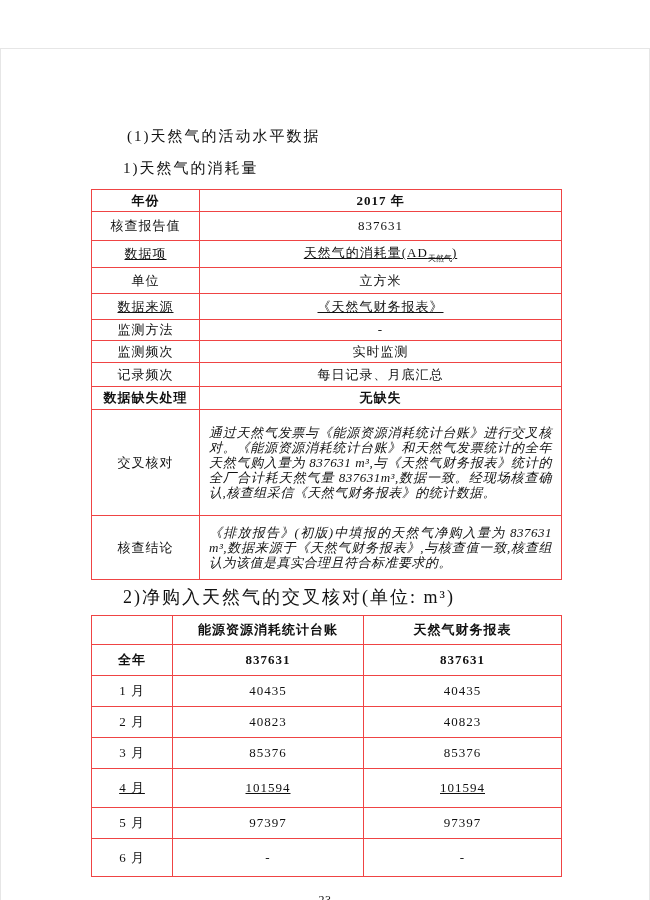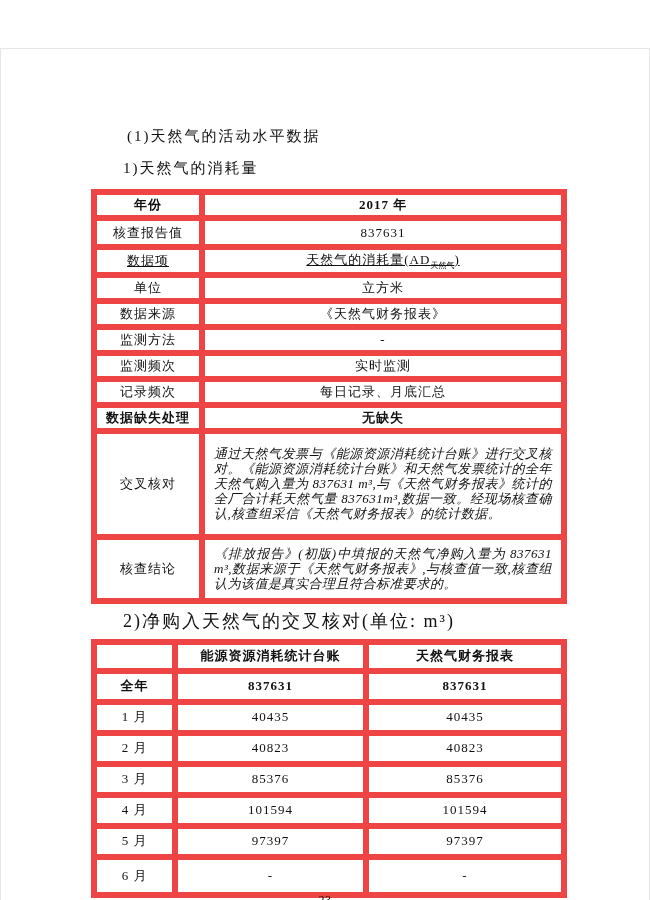--- a/index.html
+++ b/index.html
@@ -43,21 +43,21 @@
     letter-spacing: 2px;
     line-height: 19px;
     margin: 8px 0 8px 32px;
   }
   table {
     border-collapse: collapse;
     table-layout: fixed;
     width: 470px;
   }
   td {
-    border: 6px solid #ef4444;
+    border: 1px solid #ef4444;
     font-size: 13px;
     letter-spacing: 1px;
     text-align: center;
     vertical-align: middle;
     padding: 1px 6px;
     overflow: hidden;
   }
   .t1 .c-label { width: 108px; }
   .t1 .c-value { width: 362px; }
   .t2 .c-period { width: 81px; }
@@ -107,21 +107,21 @@
         <td class="c-value">837631</td>
       </tr>
       <tr style="height:27px;text-decoration:underline;">
         <td class="c-label">数据项</td>
         <td class="c-value"><span>天然气的消耗量(AD</span><span class="subscript">天然气</span><span>)</span></td>
       </tr>
       <tr style="height:26px;">
         <td class="c-label">单位</td>
         <td class="c-value">立方米</td>
       </tr>
-      <tr style="height:26px;">
+      <tr style="height:26px;text-decoration:underline;">
         <td class="c-label">数据来源</td>
         <td class="c-value">《天然气财务报表》</td>
       </tr>
       <tr style="height:20px;">
         <td class="c-label">监测方法</td>
         <td class="c-value">-</td>
       </tr>
       <tr style="height:22px;">
         <td class="c-label">监测频次</td>
         <td class="c-value">实时监测</td>
@@ -167,21 +167,21 @@
       <tr style="height:31px;">
         <td class="c-period">2 月</td>
         <td class="c-ledger">40823</td>
         <td class="c-report">40823</td>
       </tr>
       <tr style="height:31px;">
         <td class="c-period">3 月</td>
         <td class="c-ledger">85376</td>
         <td class="c-report">85376</td>
       </tr>
-      <tr style="height:31px;">
+      <tr style="height:39px;text-decoration:underline;">
         <td class="c-period">4 月</td>
         <td class="c-ledger">101594</td>
         <td class="c-report">101594</td>
       </tr>
       <tr style="height:31px;">
         <td class="c-period">5 月</td>
         <td class="c-ledger">97397</td>
         <td class="c-report">97397</td>
       </tr>
       <tr style="height:38px;">

